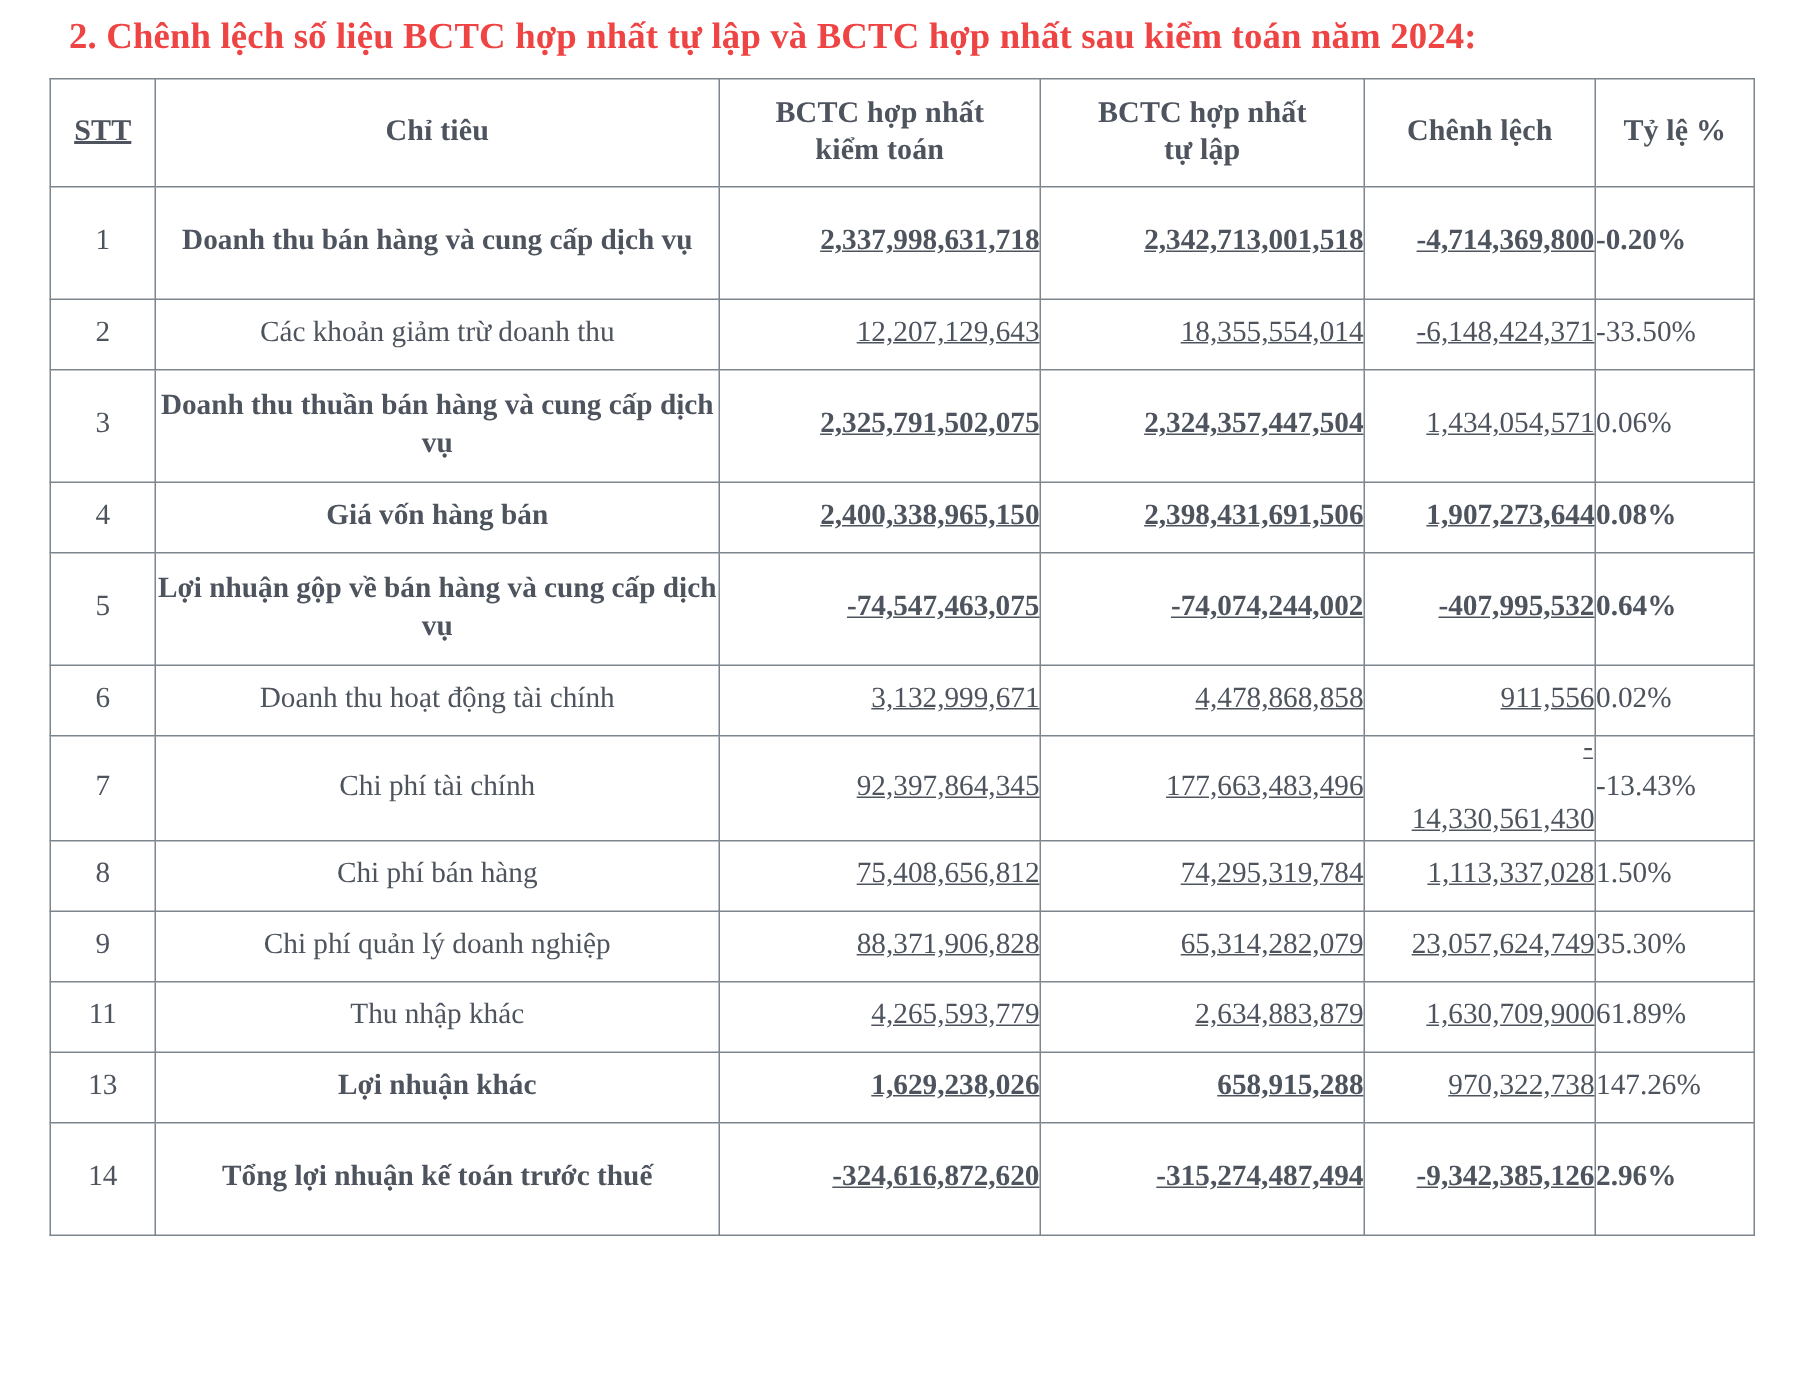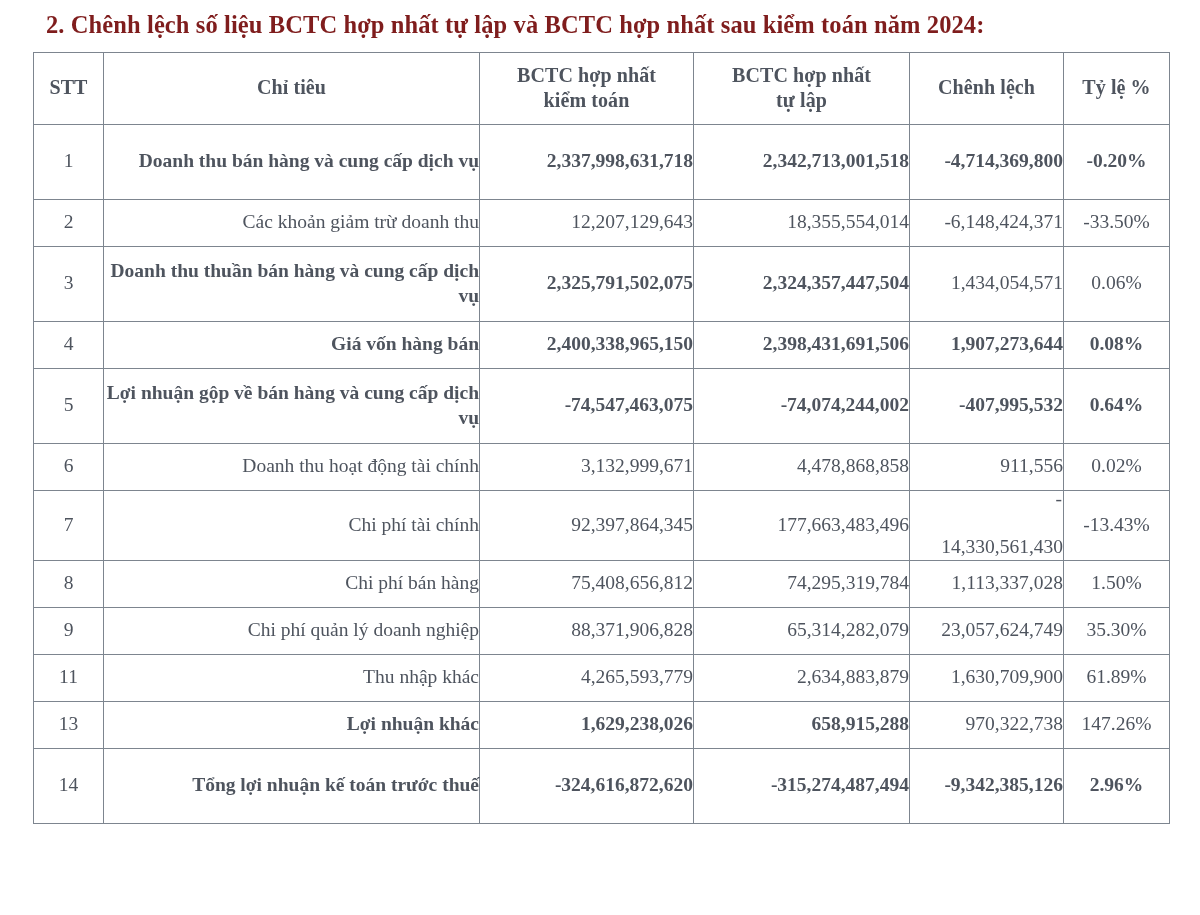--- a/index.html
+++ b/index.html
@@ -19,21 +19,21 @@
     position: relative;
     width: 1200px;
     height: 915px;
     box-sizing: border-box;
     padding: 0;
   }
   .doc-title {
     font-family: "Liberation Serif", "DejaVu Serif", serif;
     font-size: 24.5px;
     font-weight: bold;
-    color: #7f1d1d;
+    color: #ef4444;
     padding: 10px 0 0 46px;
     line-height: 1.25;
     letter-spacing: 0.1px;
     white-space: nowrap;
   }
   table.report {
     border-collapse: collapse;
     table-layout: fixed;
     width: 1136px;
     margin: 11px 0 0 33px;
@@ -59,42 +59,43 @@
     text-align: center;
     height: 63px;
     padding: 4px 6px;
     font-size: 20px;
     letter-spacing: 0.1px;
   }
   th.h-stt, th.h-label {
     vertical-align: middle;
   }
   th.h-label { text-align: left; padding-left: 13px; }
-  th.h-stt   { text-align: center; }
+  th.h-stt   { text-align: center; text-decoration: underline; }
 
   td.stt {
     text-align: center;
     font-weight: normal;
     font-size: 19.5px;
   }
   td.label {
-    text-align: right;
+    text-align: center;
     padding: 5px 8px 5px 13px;
     font-size: 20px;
     line-height: 1.3;
   }
   td.num {
     text-align: right;
     padding: 5px 10px 5px 6px;
     font-variant-numeric: tabular-nums;
     white-space: pre-line;
     font-size: 19.5px;
+    text-decoration: underline;
   }
   td.pct {
-    text-align: center;
+    text-align: left;
     padding: 5px 13px 5px 6px;
     font-size: 19.5px;
   }
   tr.bold td.label,
   tr.bold td.num.b,
   tr.bold td.pct.b {
     font-weight: bold;
   }
   .tall-1 { height: 74px; }
   .tall-2 { height: 74px; }

